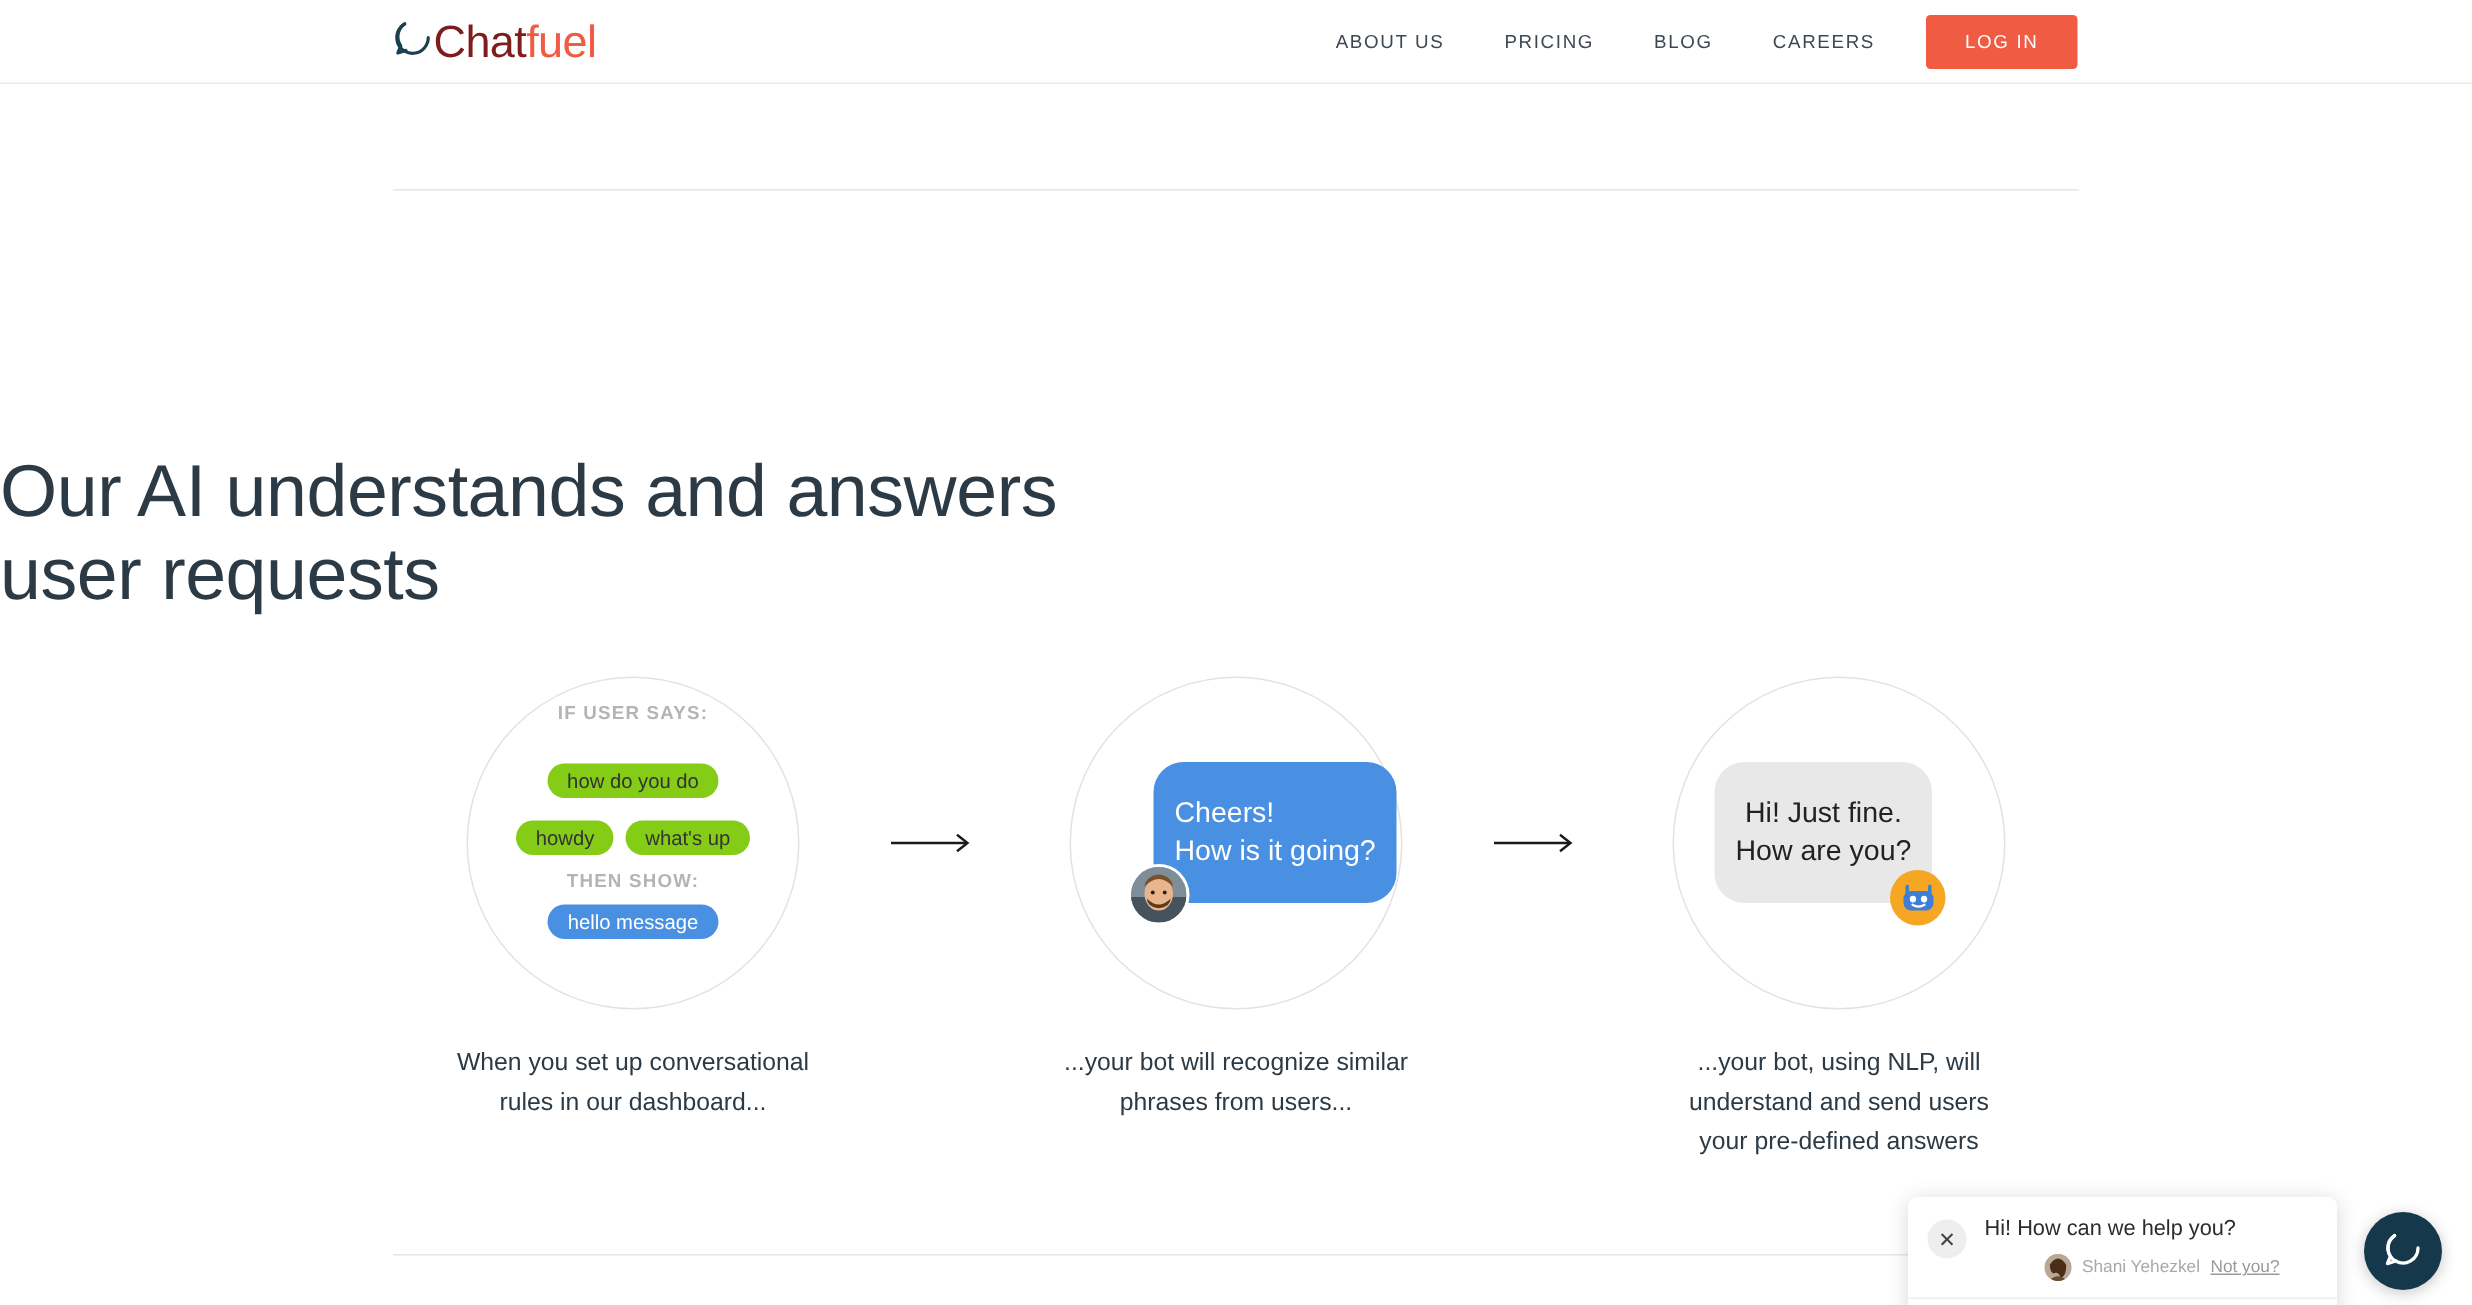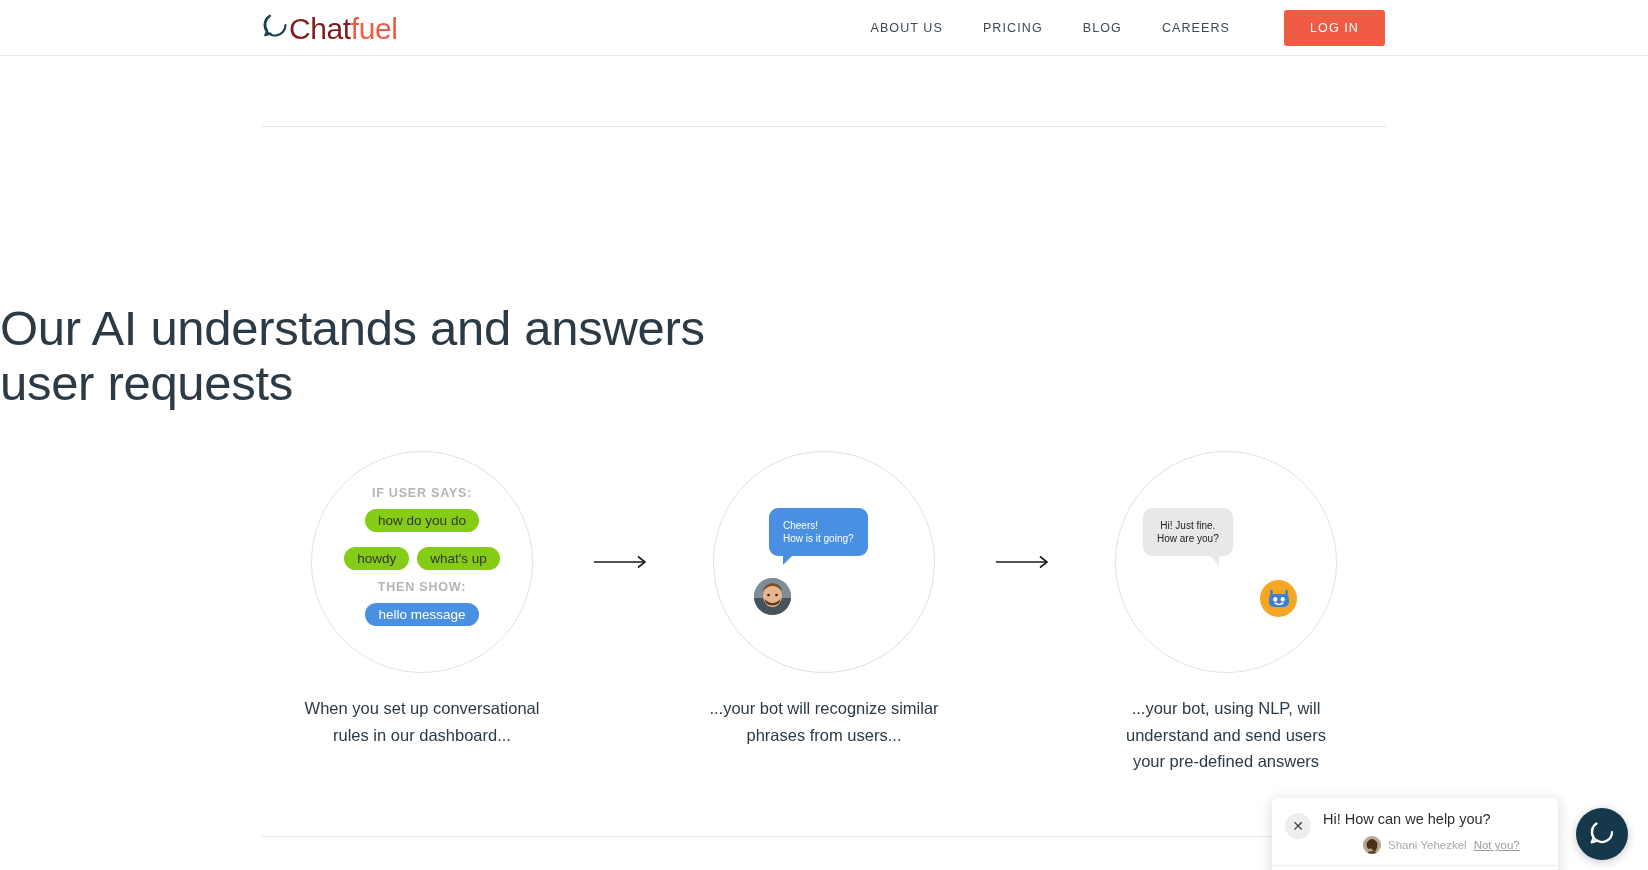--- a/index.html
+++ b/index.html
@@ -43,21 +43,21 @@
   }
   .nav-link {
     color: #3d4852;
     font-size: 12.5px;
     letter-spacing: 1.1px;
     text-decoration: none;
     padding: 0 20px;
     white-space: nowrap;
   }
   .login-btn {
-    margin-left: 34px;
+    margin-left: 14px;
     background: #ef5b43;
     color: #fff;
     font-size: 12.5px;
     letter-spacing: 1.1px;
     border: none;
     border-radius: 3px;
     padding: 11px 26px;
     cursor: pointer;
     font-family: "Liberation Sans", sans-serif;
     white-space: nowrap;
@@ -131,21 +131,21 @@
   .arrow svg { display: block; }
 
   
   .rule-label {
     text-align: center;
     color: #b4b4b4;
     font-size: 12.5px;
     letter-spacing: 0.8px;
     font-weight: 600;
   }
-  .s1-ifsays { position: absolute; top: 34px; left: 0; right: 0; }
+  .s1-ifsays { position: absolute; top: 16px; left: 0; right: 0; }
   .s1-thenshow { position: absolute; top: 128px; left: 0; right: 0; }
   .pill-row {
     position: absolute;
     left: 0; right: 0;
     display: flex;
     justify-content: center;
     gap: 8px;
   }
   .r1 { top: 57px; }
   .r2 { top: 95px; }
@@ -156,23 +156,23 @@
     font-size: 13.5px;
     border-radius: 12px;
     padding: 4px 13px;
     white-space: nowrap;
   }
   .pill-blue { background: #4a90e2; color: #fff; }
 
   
   .bubble {
     position: absolute;
-    border-radius: 9px;
-    padding: 11px 14px;
-    font-size: 10px;
+    border-radius: 20px;
+    padding: 22px 14px;
+    font-size: 19px;
     line-height: 1.32;
     white-space: pre-line;
   }
   .bubble-user {
     background: #4a90e2;
     color: #fff;
     top: 56px;
     left: 55px;
   }
   .bubble-user::after {

